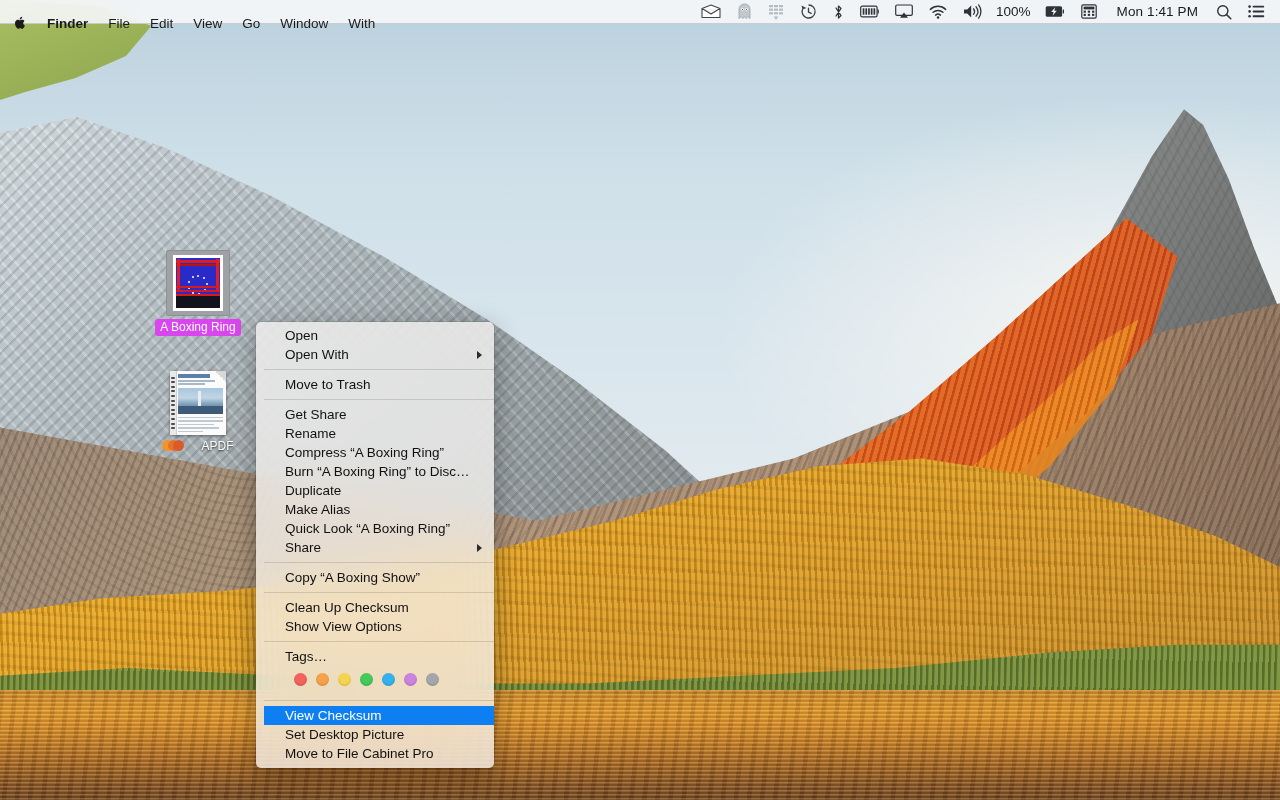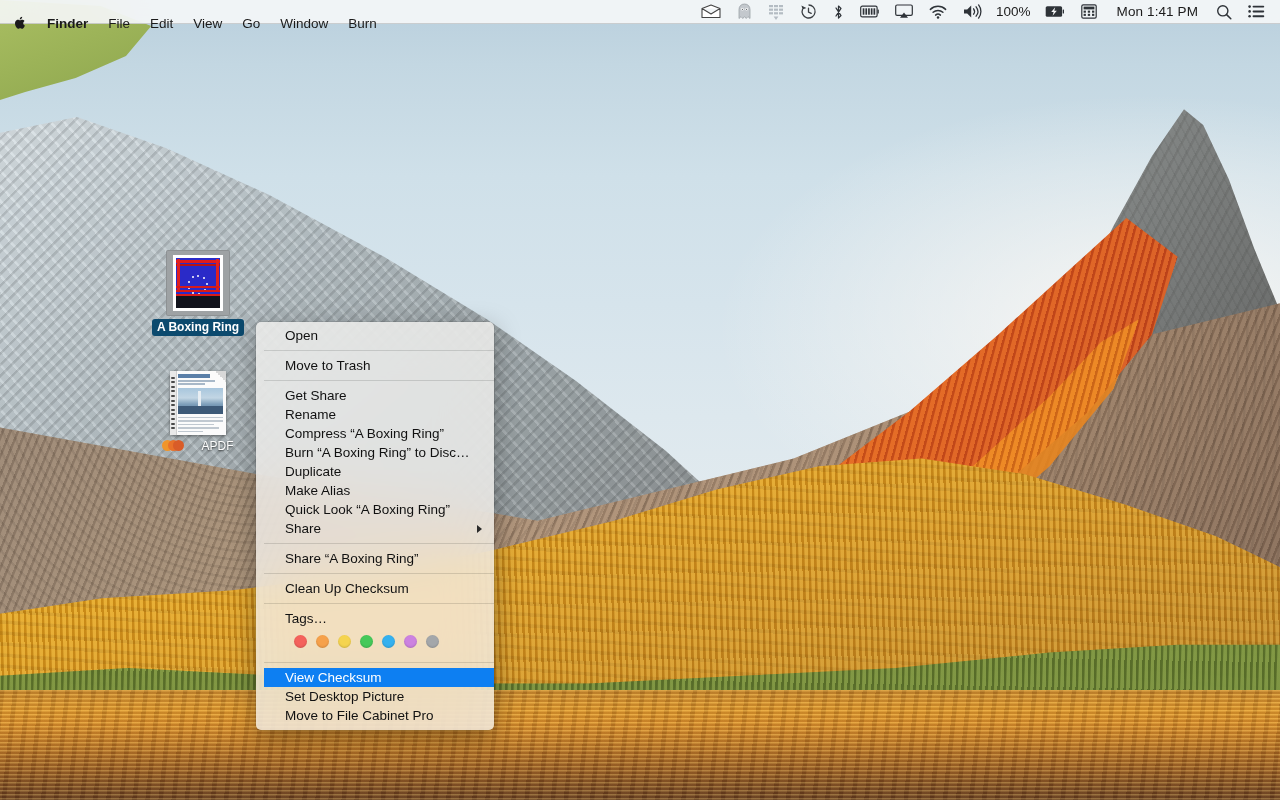--- a/index.html
+++ b/index.html
@@ -176,21 +176,21 @@
   }
   .di-thumb-wrap {
     width:66px; height:66px; display:flex; align-items:center; justify-content:center;
   }
   .di-label {
     margin-top:3px; font-size:12px; line-height:15px;
     padding:1px 5px; border-radius:3px; white-space:nowrap;
     color:#fff; text-shadow:0 1px 2px rgba(0,0,0,.7);
   }
   .di-label.selected {
-    background:#0c4a6e; text-shadow:none; font-weight:bold;
+    background:#d946ef; text-shadow:none; font-weight:normal;
   }
   .di-label-row { display:flex; align-items:center; gap:17px; }
 
   
   .br-frame {
     width:64px; height:66px; background:#9ea2a4;
     border-radius:2px; padding:5px 7px;
     display:flex; align-items:center; justify-content:center;
     box-shadow:inset 0 0 0 1px rgba(0,0,0,.1);
   }
@@ -371,21 +371,21 @@
       <svg width="14" height="16" viewBox="0 0 14 16">
         <path fill="#1b1b1b" d="M11.2 8.4c0-1.6 1.2-2.5 1.3-2.5-0.7-1-1.8-1.2-2.2-1.2-0.9-0.1-1.8 0.6-2.3 0.6s-1.2-0.6-2-0.6C4.9 4.7 4 5.3 3.5 6.2c-1.1 1.8-0.3 4.5 0.8 6 0.5 0.7 1.1 1.5 1.9 1.5 0.8 0 1.1-0.5 2-0.5s1.2 0.5 2 0.5c0.8 0 1.4-0.7 1.9-1.5 0.6-0.8 0.8-1.6 0.8-1.7 0-0.1-1.6-0.7-1.7-2.1zM9.6 3.6c0.4-0.5 0.7-1.2 0.6-1.9-0.6 0-1.4 0.4-1.8 0.9C8 3.1 7.6 3.8 7.7 4.5c0.7 0.1 1.4-0.4 1.9-0.9z"></path>
       </svg>
     </div>
     <div class="mb-item mb-bold">Finder</div>
     <div class="mb-item">File</div>
     <div class="mb-item">Edit</div>
     <div class="mb-item">View</div>
     <div class="mb-item">Go</div>
     <div class="mb-item">Window</div>
-    <div class="mb-item">Burn</div>
+    <div class="mb-item">With</div>
   </div>
 
   <div id="menubar-right">
     <div class="mb-icon">
       <svg width="20" height="15" viewBox="0 0 20 15">
         <path d="M1 4.5 L1 13.5 L19 13.5 L19 4.5 L10 10 Z" fill="#fff" stroke="#444" stroke-width="1.1" stroke-linejoin="round"></path>
         <path d="M1 4.5 L10 1 L19 4.5" fill="#fff" stroke="#444" stroke-width="1.1" stroke-linejoin="round"></path>
       </svg>
     </div>
     <div class="mb-icon">
@@ -502,20 +502,24 @@
       </svg>
     </div>
   </div>
 </div>
 
 <div id="ctxmenu">
 
   <div class="ctx-item">
     <span>Open</span>
   </div>
+  <div class="ctx-item">
+    <span>Open With</span>
+    <span class="arrow"></span>
+  </div>
 
   <div class="ctx-sep"></div>
 
   <div class="ctx-item">
     <span>Move to Trash</span>
   </div>
 
   <div class="ctx-sep"></div>
 
   <div class="ctx-item">
@@ -540,27 +544,30 @@
     <span>Quick Look “A Boxing Ring”</span>
   </div>
   <div class="ctx-item">
     <span>Share</span>
     <span class="arrow"></span>
   </div>
 
   <div class="ctx-sep"></div>
 
   <div class="ctx-item">
-    <span>Share “A Boxing Ring”</span>
+    <span>Copy “A Boxing Show”</span>
   </div>
 
   <div class="ctx-sep"></div>
 
   <div class="ctx-item">
     <span>Clean Up Checksum</span>
+  </div>
+  <div class="ctx-item">
+    <span>Show View Options</span>
   </div>
 
   <div class="ctx-sep"></div>
 
   <div class="ctx-item">
     <span>Tags…</span>
   </div>
   <div class="ctx-tags">
     <span class="ctx-tag" style="background:#f4625c;"></span>
     <span class="ctx-tag" style="background:#f6a14b;"></span>

